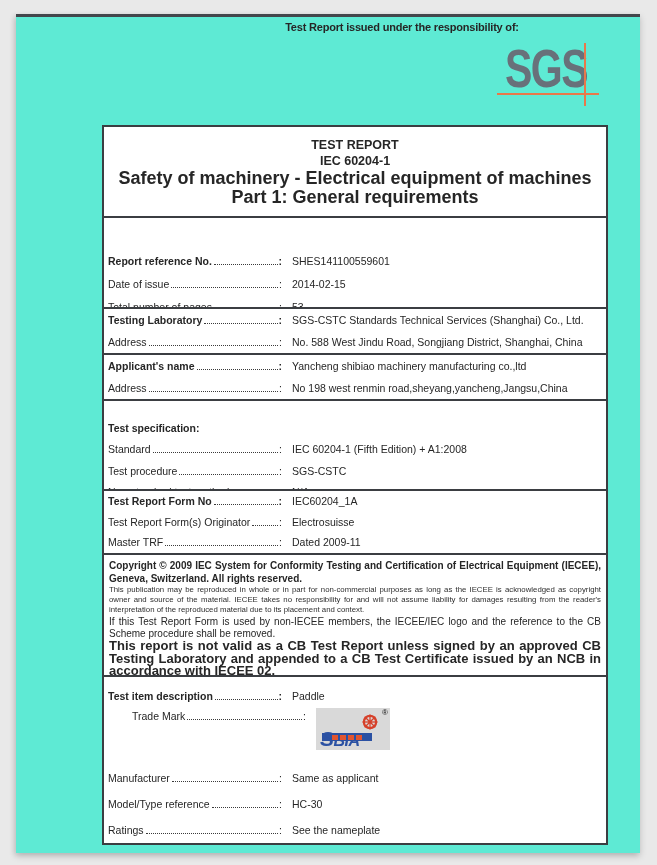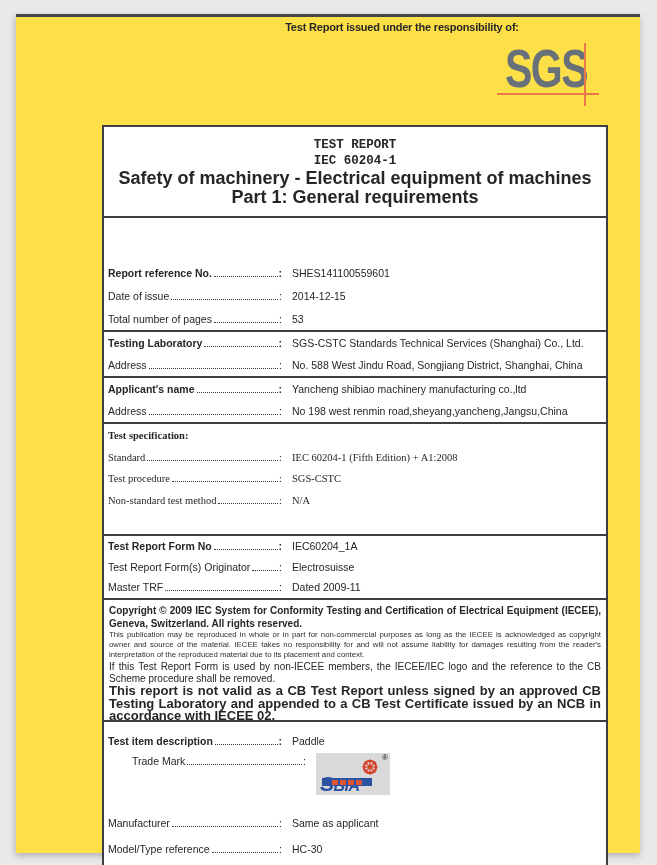--- a/index.html
+++ b/index.html
@@ -2,21 +2,21 @@
 <html><head>
 <meta charset="utf-8">
 <style>
   html,body{margin:0;padding:0;}
   body{
     width:657px;height:865px;background:#e9e9e9;position:relative;overflow:hidden;
     font-family:"Liberation Sans","DejaVu Sans",sans-serif;color:#262626;
     -webkit-font-smoothing:antialiased;
   }
   .page{
-    position:absolute;left:16px;top:14px;width:624px;height:839px;background:#fde047;
+    position:absolute;left:16px;top:14px;width:624px;height:839px;background:#5eead4;
     border-top:3px solid #43464b;box-sizing:border-box;
     box-shadow:0 3px 7px rgba(0,0,0,.18),-2px 2px 5px rgba(0,0,0,.08);
   }
   .issued{
     position:absolute;top:4px;left:386px;transform:translateX(-50%);
     font-size:11px;font-weight:bold;white-space:nowrap;letter-spacing:-0.2px;
   }
   .sgs-text{
     position:absolute;left:489px;top:24px;font-size:54px;line-height:54px;font-weight:bold;
     color:#68717a;letter-spacing:-2px;transform:scaleX(0.76);transform-origin:left top;
@@ -25,29 +25,29 @@
   .sgs-vline{position:absolute;left:568px;top:26px;width:2px;height:63px;}
 
   .report-table{
     position:absolute;left:86px;top:108px;width:506px;box-sizing:border-box;
     border:2px solid #3b3e42;background:#fff;
   }
   .sec{border-bottom:2px solid #3b3e42;box-sizing:border-box;overflow:hidden;}
   .sec:last-child{border-bottom:none;}
 
   .sec-title{height:91px;text-align:center;padding-top:10px;}
-  .t-sm{font-size:12.5px;font-weight:bold;line-height:16px;font-family:Liberation Mono, monospace;}
+  .t-sm{font-size:12.5px;font-weight:bold;line-height:16px;}
   .t-lg{font-size:18px;font-weight:bold;line-height:19px;}
 
   .row{display:flex;align-items:center;height:22px;padding-left:4px;font-size:10.5px;}
-  .g0{height:91px;padding-top:20px;margin-top:23px;}
+  .g0{height:91px;padding-top:31px;}
   .g0 .row{height:23px;}
   .g1{height:46px;}
   .g2{height:46px;}
-  .g3{height:112px;padding-top:1px;font-family:Liberation Serif, serif;}
+  .g3{height:90px;padding-top:16px;}
   .g3 .row{height:21.5px;}
   .g4{height:64px;}
   .g4 .row{height:20.5px;}
 
   .label{width:174px;display:flex;align-items:baseline;flex-shrink:0;}
   .label.bold{font-weight:bold;}
   .ltext{white-space:nowrap;}
   .leader{flex:1;border-bottom:1.5px dotted #3a3a3a;margin:0 0 2px 2px;min-width:6px;}
   .colon{margin-left:1px;}
   .value{flex:1;padding-left:10px;white-space:nowrap;}
@@ -105,21 +105,21 @@
             <span class="colon">:</span>
           </div>
           <div class="value">SHES141100559601</div>
         </div>
         <div class="row">
           <div class="label">
             <span class="ltext">Date of issue</span>
             <span class="leader"></span>
             <span class="colon">:</span>
           </div>
-          <div class="value">2014-12-15</div>
+          <div class="value">2014-02-15</div>
         </div>
         <div class="row">
           <div class="label">
             <span class="ltext">Total number of pages</span>
             <span class="leader"></span>
             <span class="colon">:</span>
           </div>
           <div class="value">53</div>
         </div>
       </div>

